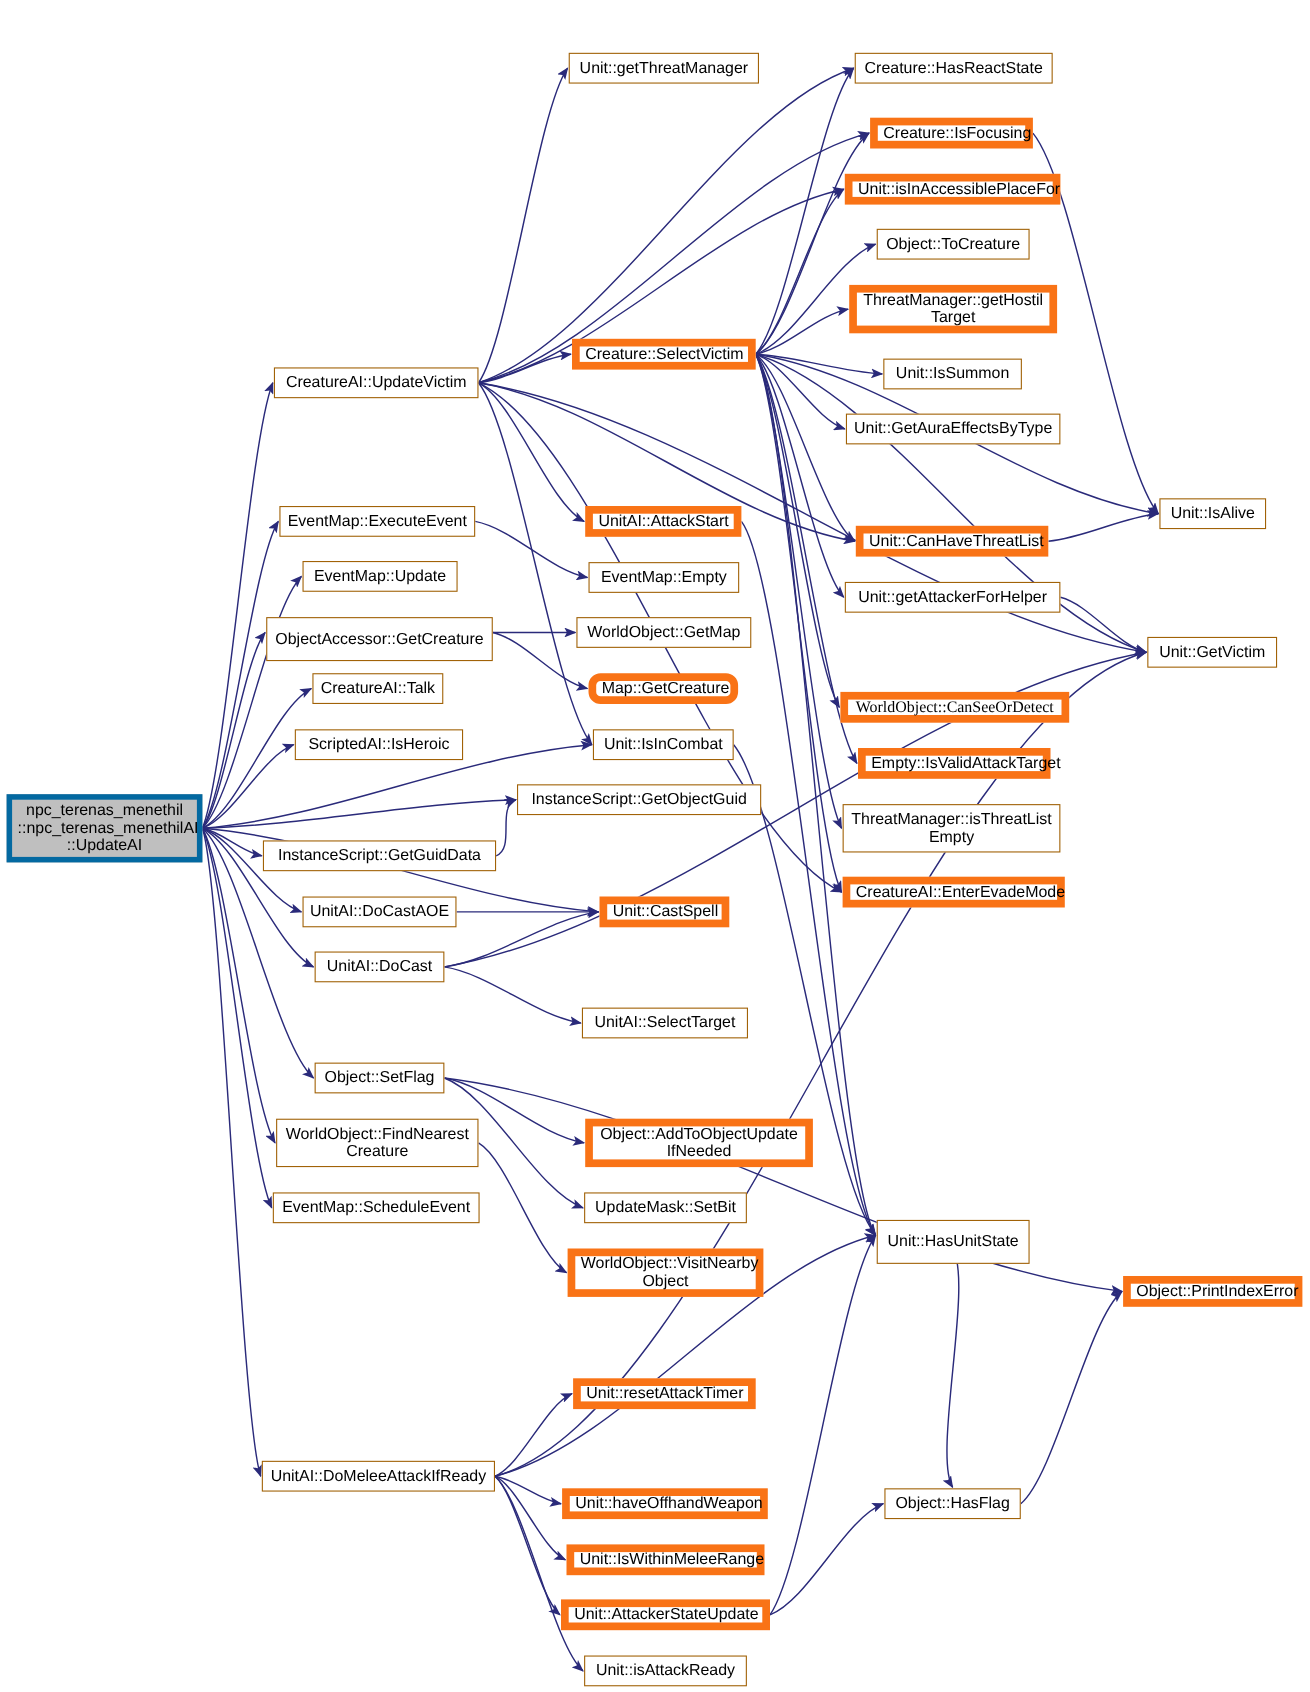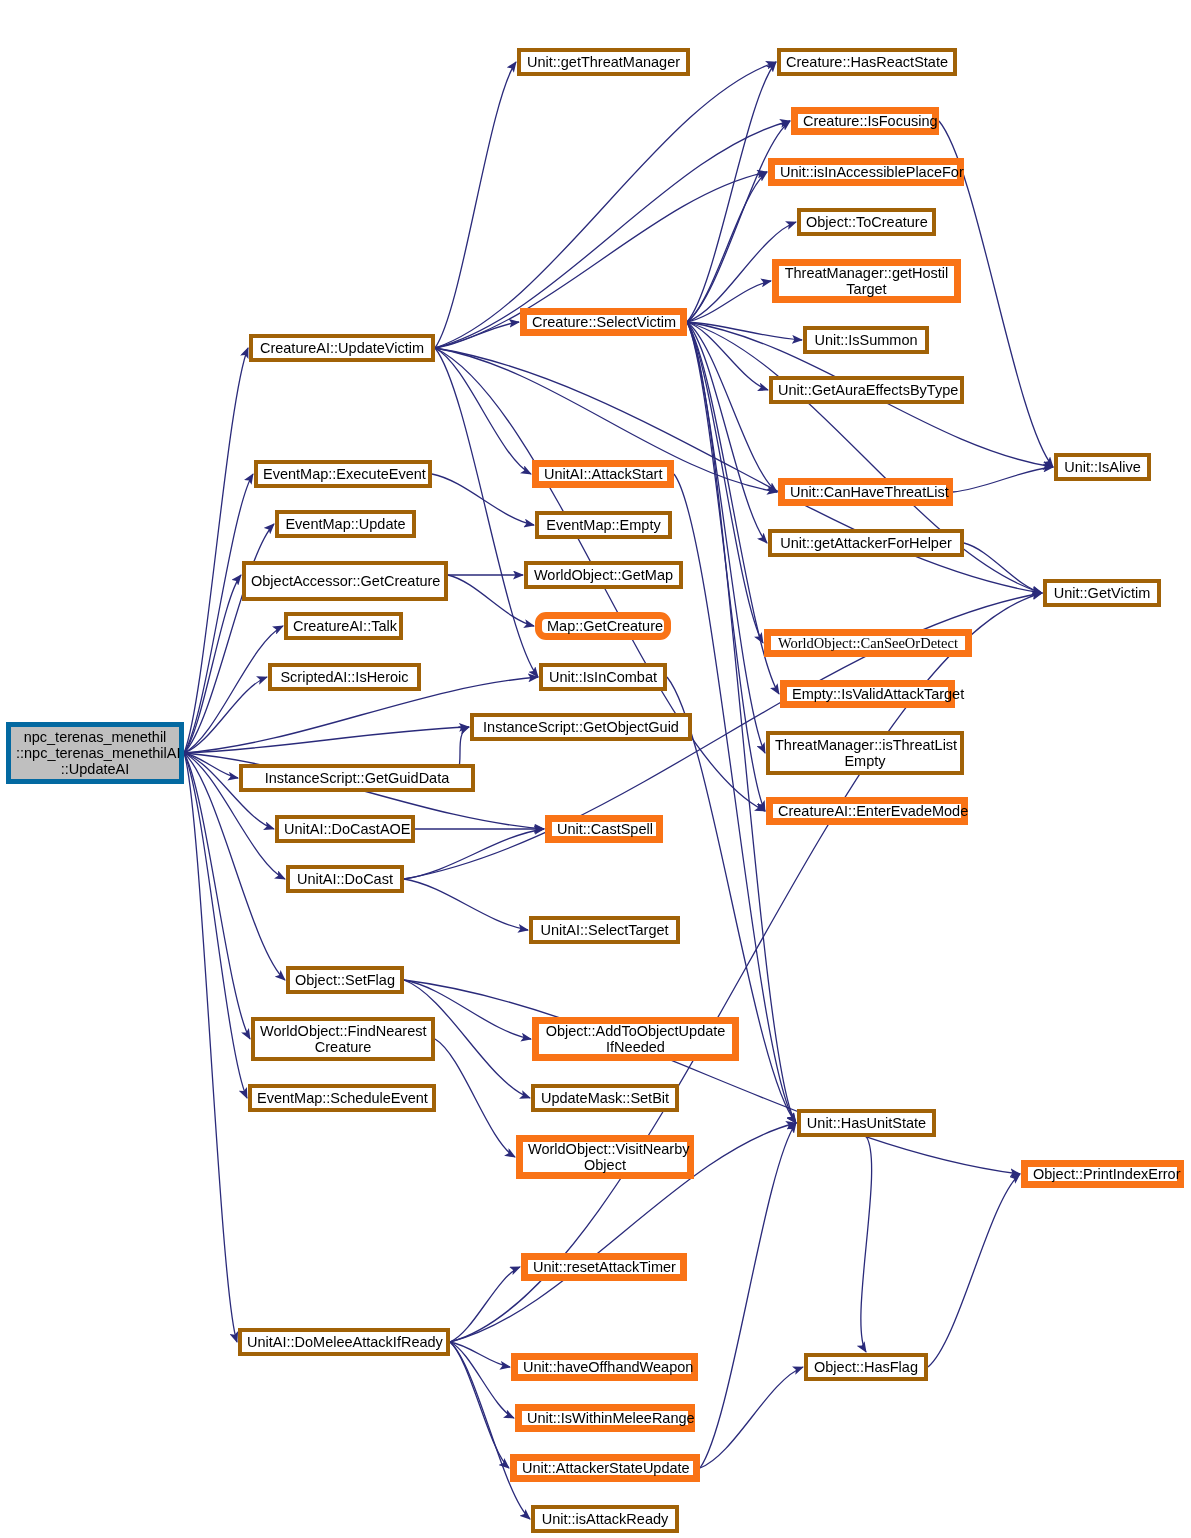--- a/index.html
+++ b/index.html
@@ -25,21 +25,21 @@
     pointer-events: none;
   }
   .node {
     position: absolute;
     box-sizing: border-box;
     display: flex;
     align-items: center;
     justify-content: center;
     text-align: center;
     background: #ffffff;
-    border: 4px solid #a16207;
+    border: 1px solid #a16207;
     color: #000000;
     font-size: 14.5px;
     line-height: 1.12;
     letter-spacing: 0px;
     white-space: pre-line;
     padding: 0 5px;
   }
   .node.red {
     border: 7px solid #f97316;
   }
@@ -153,42 +153,42 @@
       <div class="node" style="left: 275px; top: 510px; width: 141px; height: 28px;"><span class="lbl">EventMap::Update</span></div>
       <div class="node" style="left: 242px; top: 561px; width: 206px; height: 40px;"><span class="lbl">ObjectAccessor::GetCreature</span></div>
       <div class="node" style="left: 284px; top: 612px; width: 119px; height: 28px;"><span class="lbl">CreatureAI::Talk</span></div>
       <div class="node" style="left: 268px; top: 663px; width: 153px; height: 28px;"><span class="lbl">ScriptedAI::IsHeroic</span></div>
       <div class="node red" style="left: 532px; top: 460px; width: 142px; height: 28px;"><span class="lbl">UnitAI::AttackStart</span></div>
       <div class="node" style="left: 535px; top: 511px; width: 137px; height: 28px;"><span class="lbl">EventMap::Empty</span></div>
       <div class="node" style="left: 524px; top: 561px; width: 159px; height: 28px;"><span class="lbl">WorldObject::GetMap</span></div>
       <div class="node red" style="left: 535px; top: 612px; width: 136px; height: 28px; border-radius: 11px;"><span class="lbl">Map::GetCreature</span></div>
       <div class="node" style="left: 539px; top: 663px; width: 128px; height: 28px;"><span class="lbl">Unit::IsInCombat</span></div>
       <div class="node" style="left: 470px; top: 713px; width: 222px; height: 28px;"><span class="lbl">InstanceScript::GetObjectGuid</span></div>
-      <div class="node" style="left: 239px; top: 764px; width: 236px; height: 28px; justify-content: center;"><span class="lbl">InstanceScript::GetGuidData</span></div>
+      <div class="node" style="left: 239px; top: 764px; width: 212px; height: 28px; justify-content: center;"><span class="lbl">InstanceScript::GetGuidData</span></div>
       <div class="node" style="left: 275px; top: 815px; width: 140px; height: 28px;"><span class="lbl">UnitAI::DoCastAOE</span></div>
       <div class="node" style="left: 286px; top: 865px; width: 118px; height: 28px;"><span class="lbl">UnitAI::DoCast</span></div>
       <div class="node red" style="left: 545px; top: 815px; width: 118px; height: 28px;"><span class="lbl">Unit::CastSpell</span></div>
       <div class="node" style="left: 529px; top: 916px; width: 151px; height: 28px;"><span class="lbl">UnitAI::SelectTarget</span></div>
       <div class="node red" style="left: 778px; top: 478px; width: 175px; height: 28px;"><span class="lbl">Unit::CanHaveThreatList</span></div>
       <div class="node" style="left: 768px; top: 529px; width: 196px; height: 28px;"><span class="lbl">Unit::getAttackerForHelper</span></div>
       <div class="node red" style="left: 764px; top: 629px; width: 208px; height: 28px; font-family: Liberation Serif, serif;"><span class="lbl">WorldObject::CanSeeOrDetect</span></div>
       <div class="node red" style="left: 780px; top: 680px; width: 175px; height: 28px;"><span class="lbl">Empty::IsValidAttackTarget</span></div>
       <div class="node" style="left: 766px; top: 731px; width: 198px; height: 44px;"><span class="lbl">ThreatManager::isThreatList
 Empty</span></div>
       <div class="node red" style="left: 766px; top: 797px; width: 202px; height: 28px;"><span class="lbl">CreatureAI::EnterEvadeMode</span></div>
       <div class="node" style="left: 286px; top: 966px; width: 118px; height: 28px;"><span class="lbl">Object::SetFlag</span></div>
       <div class="node" style="left: 251px; top: 1017px; width: 184px; height: 44px;"><span class="lbl">WorldObject::FindNearest
 Creature</span></div>
       <div class="node" style="left: 248px; top: 1084px; width: 188px; height: 28px;"><span class="lbl">EventMap::ScheduleEvent</span></div>
       <div class="node red" style="left: 532px; top: 1017px; width: 207px; height: 44px;"><span class="lbl">Object::AddToObjectUpdate
 IfNeeded</span></div>
       <div class="node" style="left: 531px; top: 1084px; width: 148px; height: 28px;"><span class="lbl">UpdateMask::SetBit</span></div>
       <div class="node red" style="left: 516px; top: 1135px; width: 178px; height: 44px;"><span class="lbl">WorldObject::VisitNearby
 Object</span></div>
-      <div class="node" style="left: 797px; top: 1109px; width: 139px; height: 28px;"><span class="lbl">Unit::HasUnitState</span></div>
+      <div class="node" style="left: 797px; top: 1109px; width: 139px; height: 40px;"><span class="lbl">Unit::HasUnitState</span></div>
       <div class="node red" style="left: 1021px; top: 1160px; width: 163px; height: 28px;"><span class="lbl">Object::PrintIndexError</span></div>
       <div class="node red" style="left: 521px; top: 1253px; width: 166px; height: 28px;"><span class="lbl">Unit::resetAttackTimer</span></div>
       <div class="node" style="left: 238px; top: 1328px; width: 212px; height: 28px;"><span class="lbl">UnitAI::DoMeleeAttackIfReady</span></div>
       <div class="node red" style="left: 511px; top: 1353px; width: 187px; height: 28px;"><span class="lbl">Unit::haveOffhandWeapon</span></div>
       <div class="node red" style="left: 515px; top: 1404px; width: 180px; height: 28px;"><span class="lbl">Unit::IsWithinMeleeRange</span></div>
       <div class="node red" style="left: 510px; top: 1454px; width: 190px; height: 28px;"><span class="lbl">Unit::AttackerStateUpdate</span></div>
       <div class="node" style="left: 804px; top: 1353px; width: 124px; height: 28px;"><span class="lbl">Object::HasFlag</span></div>
       <div class="node" style="left: 531px; top: 1505px; width: 148px; height: 28px;"><span class="lbl">Unit::isAttackReady</span></div>
     </div>
 </div>

